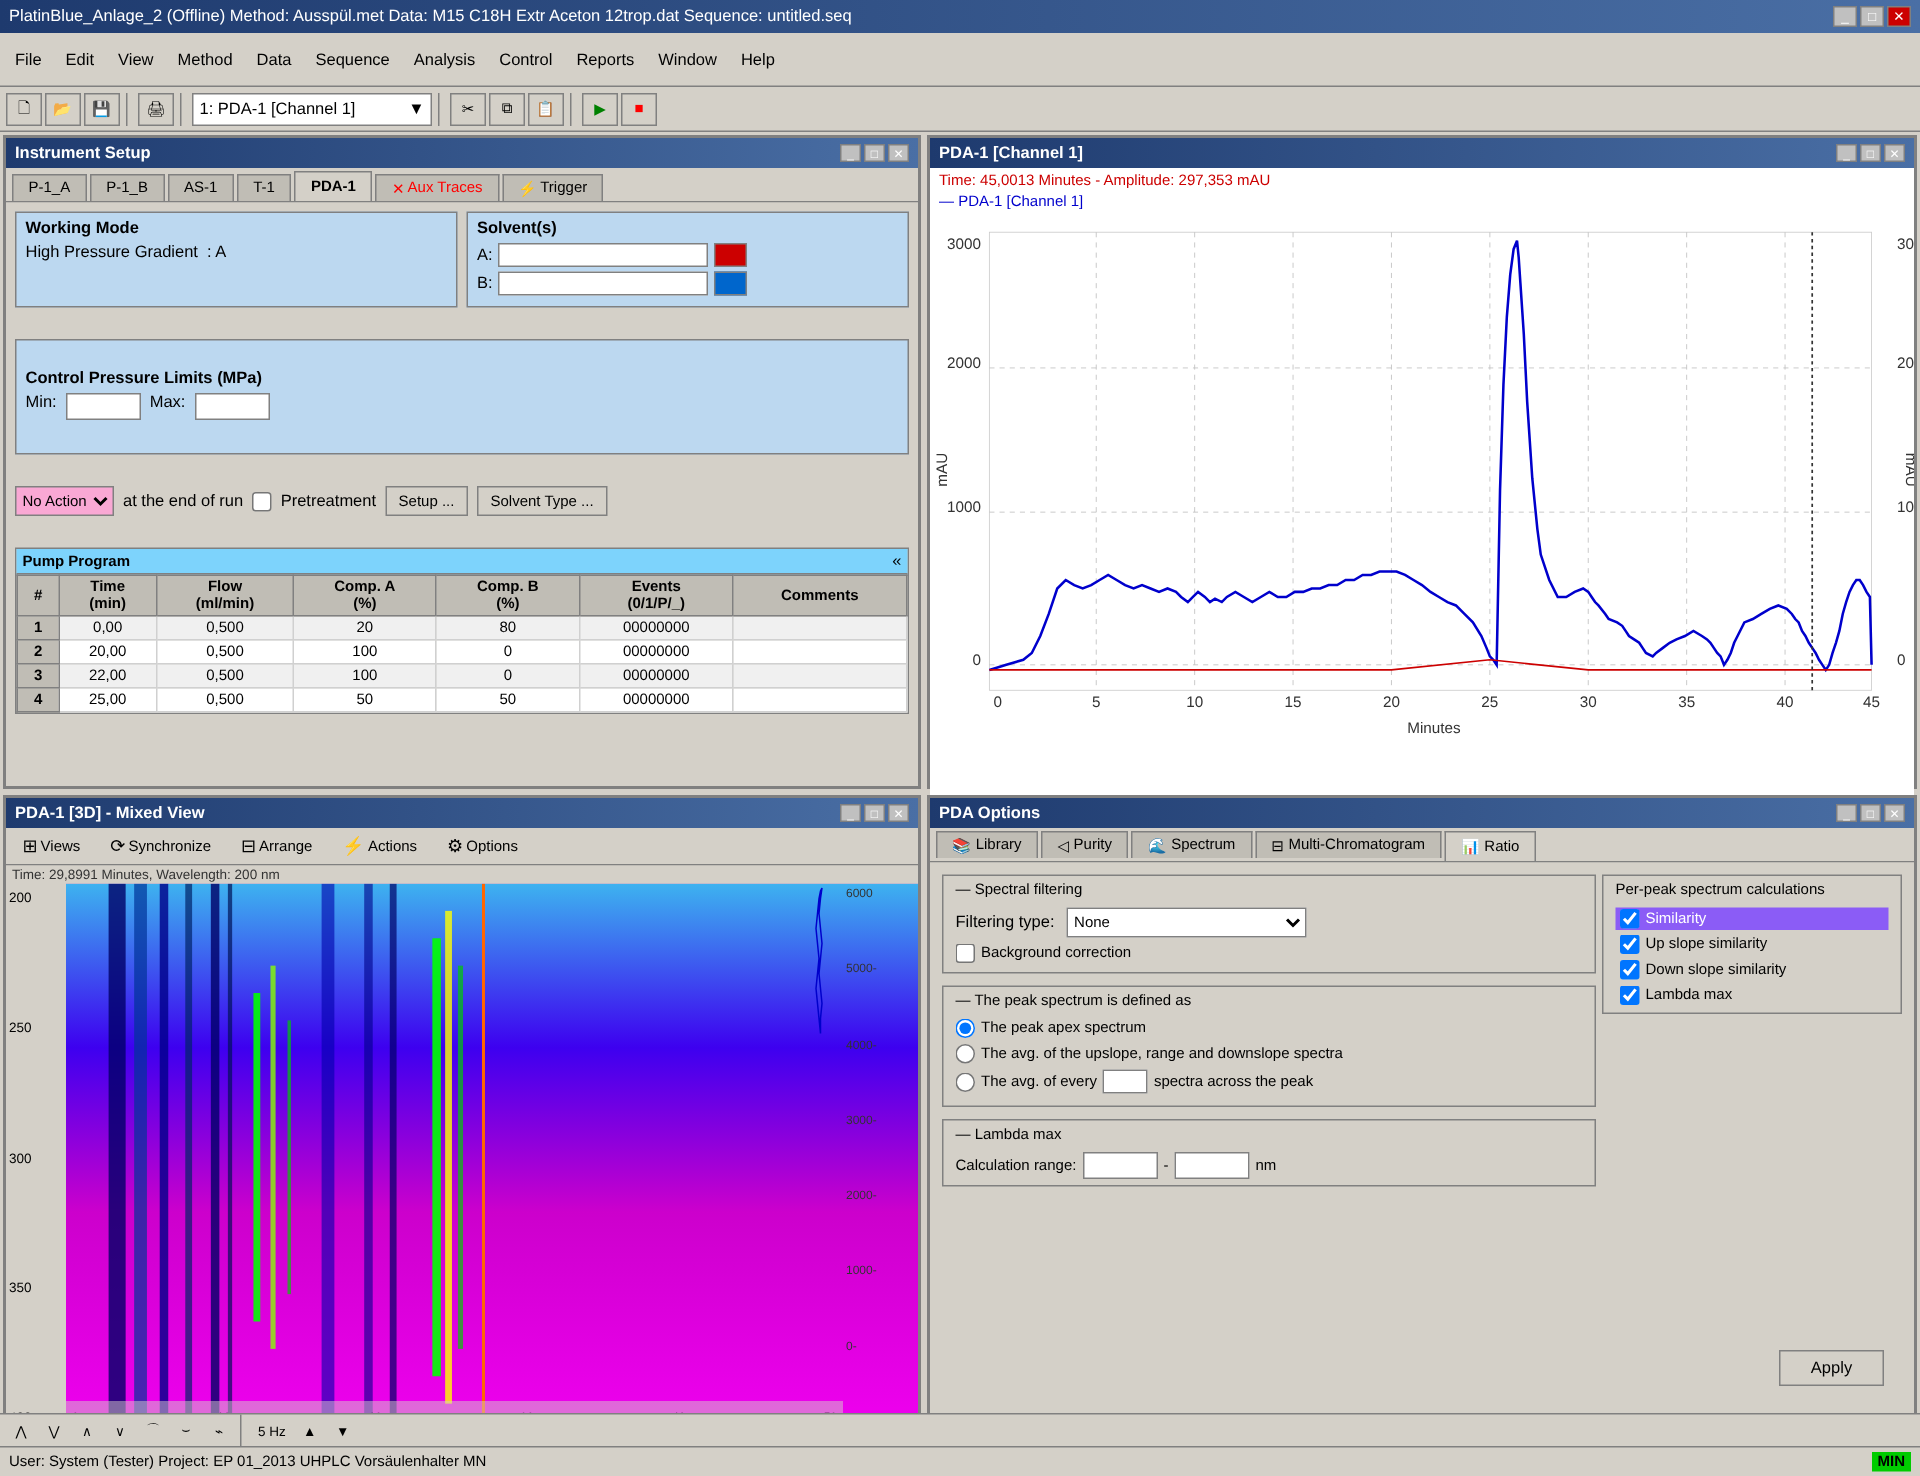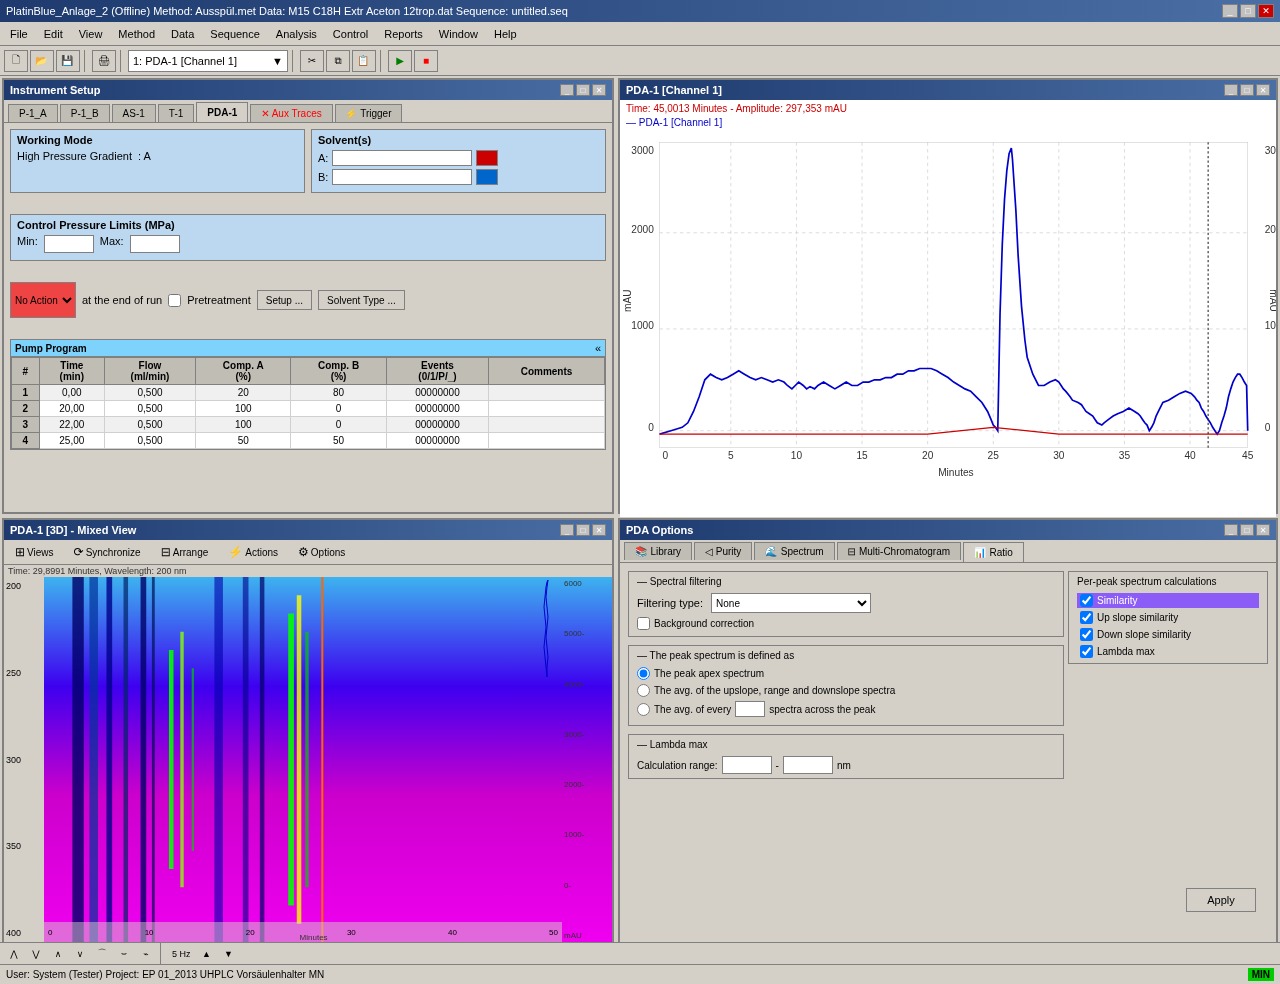--- a/index.html
+++ b/index.html
@@ -29,21 +29,21 @@
       background: #c0c0c0;
       border: 1px solid #808080;
       font-size: 9px;
       display: flex; align-items: center; justify-content: center;
       cursor: pointer;
     }
 
     
     #menu-bar {
       background: #d4d0c8;
-      height: 24px;
+      height: 36px;
       display: flex;
       align-items: center;
       border-bottom: 1px solid #808080;
       padding: 0 2px;
     }
     .menu-item {
       padding: 2px 8px;
       cursor: pointer;
       font-size: 11px;
     }
@@ -197,34 +197,34 @@
       width: 140px; height: 16px;
       border: 1px solid #808080;
       background: white;
     }
     .color-box-red { width: 22px; height: 16px; background: #cc0000; border: 1px solid #808080; }
     .color-box-blue { width: 22px; height: 16px; background: #0066cc; border: 1px solid #808080; }
 
     .pressure-box {
       border: 1px solid #808080;
       background: #bcd8f0;
-      padding: 4px 6px;
+      padding: 19px 6px;
       margin-bottom: 6px;
     }
 
     .action-row {
       display: flex;
       align-items: center;
       gap: 6px;
       margin-bottom: 6px;
     }
     select {
-      height: 36px;
-      border: 1px solid #808080;
-      background: #ef4444;
+      height: 20px;
+      border: 1px solid #808080;
+      background: #f9a8d4;
       font-size: 10px;
     }
     .action-btn {
       height: 20px;
       padding: 0 8px;
       background: #d4d0c8;
       border: 1px solid #808080;
       cursor: pointer;
       font-size: 10px;
     }

